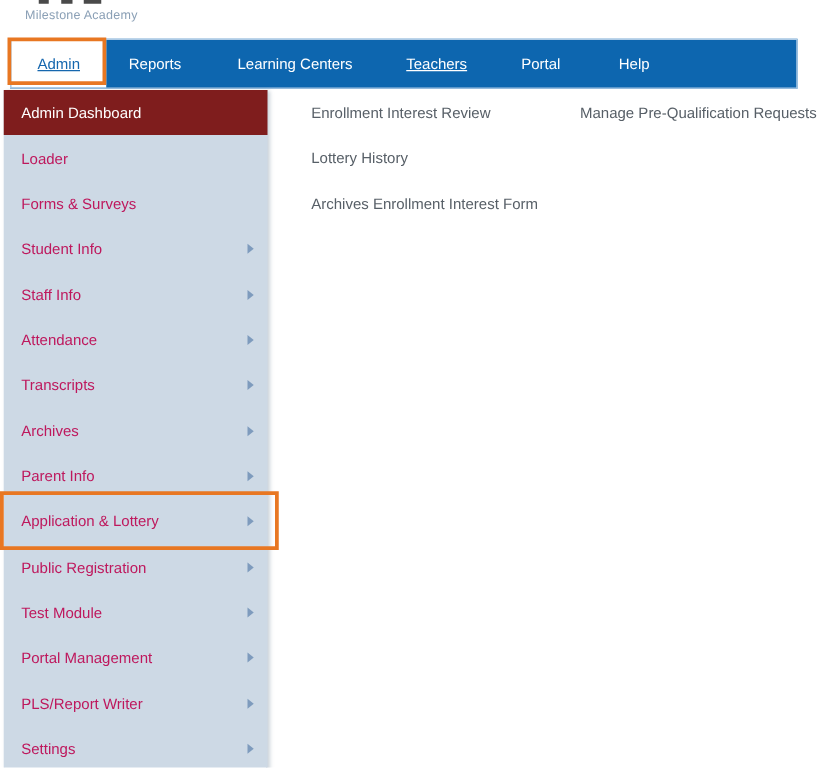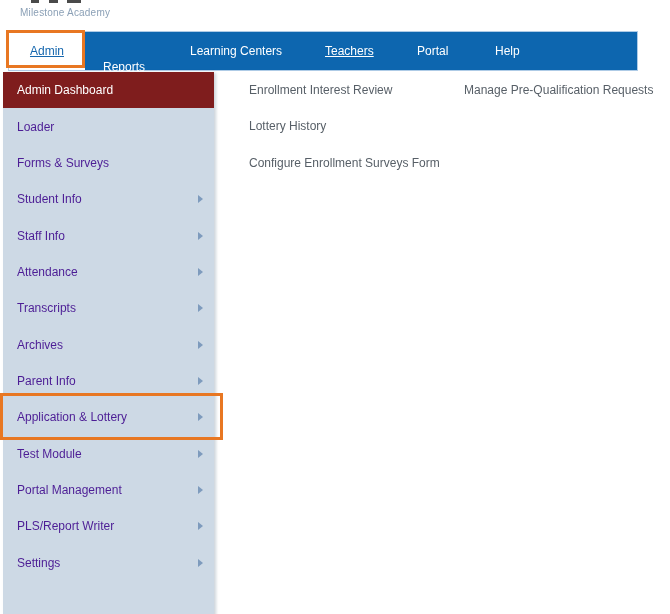--- a/index.html
+++ b/index.html
@@ -27,37 +27,37 @@
     position:absolute;left:8px;top:31px;
     width:628px;height:38px;
     background:#0d66af;
     border:1px solid #aecbe6;
   }
   .nav-item{
     position:absolute;top:0;height:38px;line-height:38px;
     color:#ffffff;font-size:12px;white-space:nowrap;cursor:pointer;
   }
   .nav-item:nth-child(1){left:0;width:76px;text-align:center;background:#ffffff;color:#1667ae;text-decoration:underline;}
-  .nav-item:nth-child(2){left:94px;margin-top:16px;}
+  .nav-item:nth-child(2){left:94px;}
   .nav-item:nth-child(3){left:181px;}
   .nav-item:nth-child(4){left:316px;text-decoration:underline;}
   .nav-item:nth-child(5){left:408px;}
   .nav-item:nth-child(6){left:486px;}
 
   
   .sidebar{
     position:absolute;left:3px;top:72px;width:211px;height:560px;
     background:#cdd9e5;
     box-shadow:2px 1px 3px rgba(110,130,150,.35);
   }
   .menu-row{
     height:36.35px;
     display:flex;align-items:center;
     padding:0 11px 0 14px;
-    font-size:12px;color:#4c1d95;
+    font-size:12px;color:#be185d;
     cursor:pointer;box-sizing:border-box;
   }
   .menu-row.active{background:#7f1d1d;color:#ffffff;}
   .arrow{
     display:none;margin-left:auto;
     width:0;height:0;
     border-left:5px solid #7e9bbd;
     border-top:4px solid transparent;
     border-bottom:4px solid transparent;
   }
@@ -163,20 +163,24 @@
       <div class="menu-row has-arrow">
         <span class="menu-label">Parent Info</span>
         <span class="arrow"></span>
       </div>
 
       <div class="menu-row has-arrow">
         <span class="menu-label">Application &amp; Lottery</span>
         <span class="arrow"></span>
       </div>
 
+      <div class="menu-row has-arrow">
+        <span class="menu-label">Public Registration</span>
+        <span class="arrow"></span>
+      </div>
 
       <div class="menu-row has-arrow">
         <span class="menu-label">Test Module</span>
         <span class="arrow"></span>
       </div>
 
       <div class="menu-row has-arrow">
         <span class="menu-label">Portal Management</span>
         <span class="arrow"></span>
       </div>
@@ -197,21 +201,21 @@
 
       <div class="fly-item">
         <span>Enrollment Interest Review</span>
       </div>
 
       <div class="fly-item">
         <span>Lottery History</span>
       </div>
 
       <div class="fly-item">
-        <span>Configure Enrollment Surveys Form</span>
+        <span>Archives Enrollment Interest Form</span>
       </div>
 
   </div>
   <div class="fly-col col2">
 
 
       <div class="fly-item">
         <span>Manage Pre-Qualification Requests</span>
       </div>
 

